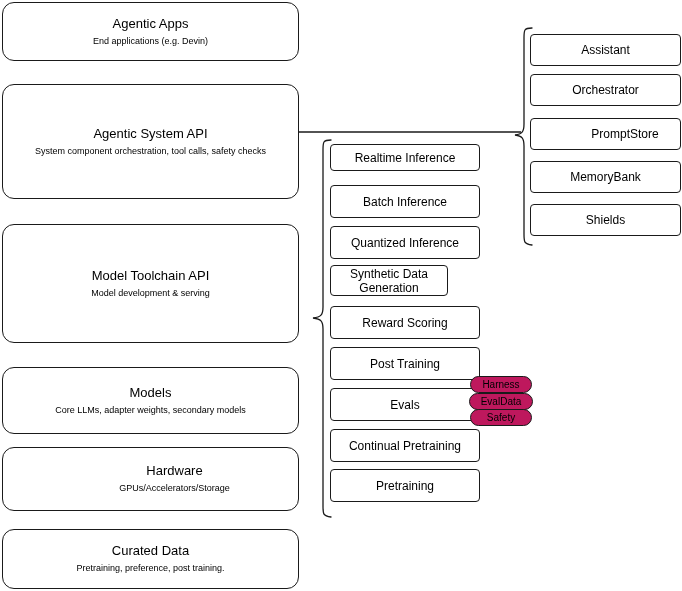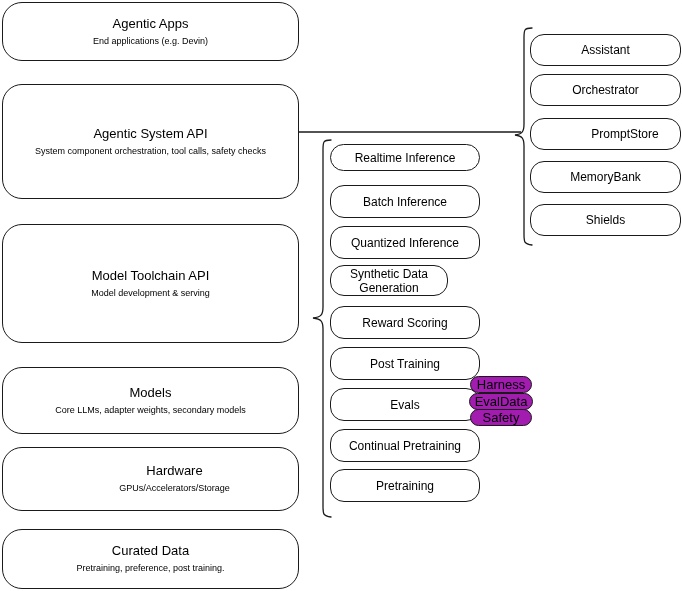--- a/index.html
+++ b/index.html
@@ -12,21 +12,21 @@
     width: 682px;
     height: 591px;
     background: #ffffff;
     font-family: "Liberation Sans", sans-serif;
     overflow: hidden;
   }
   .layer-box {
     position: absolute;
     box-sizing: border-box;
     border: 1px solid #1a1a1a;
-    border-radius: 20px;
+    border-radius: 12px;
     background: #ffffff;
     display: flex;
     flex-direction: column;
     align-items: center;
     justify-content: center;
     text-align: center;
   }
   .layer-title {
     font-size: 13px;
     color: #000000;
@@ -35,39 +35,39 @@
   .layer-sub {
     font-size: 9px;
     color: #000000;
     line-height: 13px;
     margin-top: 3px;
   }
   .pill-box {
     position: absolute;
     box-sizing: border-box;
     border: 1px solid #1a1a1a;
-    border-radius: 14px;
+    border-radius: 4px;
     background: #ffffff;
     display: flex;
     align-items: center;
     justify-content: center;
     text-align: center;
     font-size: 12px;
     color: #000000;
   }
   .tag-pill {
     position: absolute;
     box-sizing: border-box;
     border: 1px solid #1a1a1a;
     border-radius: 10px;
-    background: #a21caf;
+    background: #be185d;
     display: flex;
     align-items: center;
     justify-content: center;
-    font-size: 13px;
+    font-size: 10px;
     color: #000000;
   }
   .brace, .connector {
     position: absolute;
   }
   .brace svg, .connector svg {
     display: block;
     overflow: visible;
   }
 </style>

